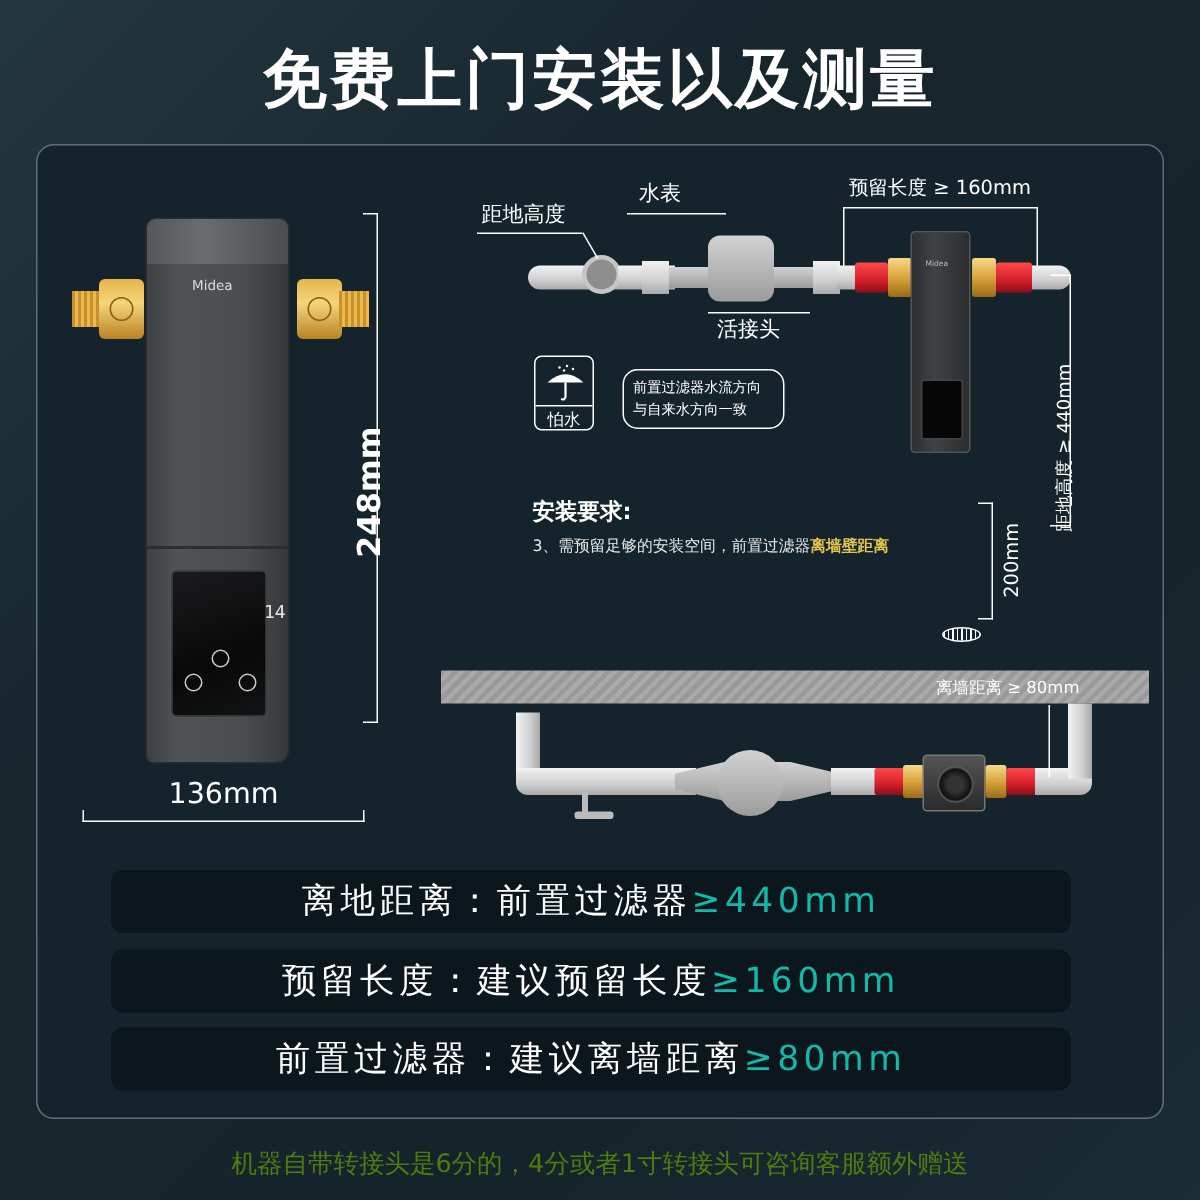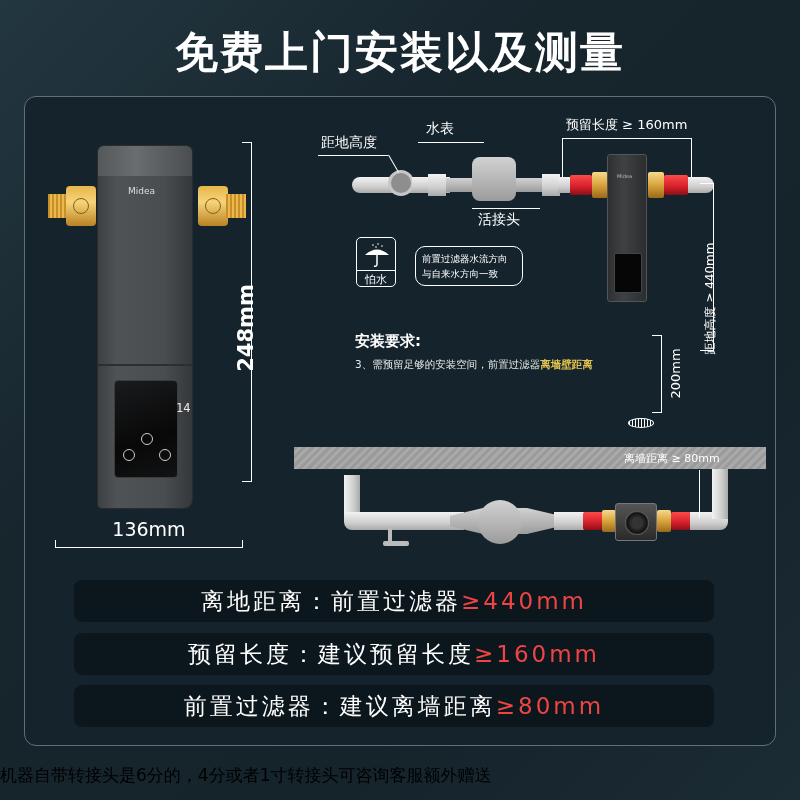--- a/index.html
+++ b/index.html
@@ -13,22 +13,22 @@
     .title {
       position: absolute; left: 0; top: 24px; width: 800px; text-align: center;
       font-size: 43px; font-weight: bold; letter-spacing: 2px; color: #fff;
     }
     .frame {
       position: absolute; left: 24px; top: 96px; width: 752px; height: 650px;
       border: 1px solid #5d717a; border-radius: 12px;
       background: #15242c;
     }
     .footer {
-      position: absolute; left: 0; top: 764px; width: 800px; text-align: left;
-      font-size: 17px; color: #000000;
+      position: absolute; left: 0; top: 764px; width: 800px; text-align: center;
+      font-size: 17px; color: #4d7c0f;
     }
 
     
     .product {
       position: absolute; left: 98px; top: 146px; width: 94px; height: 362px;
       background: linear-gradient(90deg, #3d4043 0%, #505356 20%, #4a4d50 70%, #35383b 100%);
       border-radius: 6px 6px 8px 4px;
       box-shadow: 0 0 0 1px #2a2c2e;
     }
     .product .cap {
@@ -115,21 +115,21 @@
     .wall-label { position: absolute; left: 624px; top: 451px; font-size: 11px; color: #fff; }
     .gauge-box { position: absolute; left: 615px; top: 503px; width: 42px; height: 38px; background: linear-gradient(180deg,#555,#2a2a2a); border-radius: 3px; border: 1px solid #777; }
     .gauge { position: absolute; left: 9px; top: 7px; width: 24px; height: 24px; border-radius: 50%; background: radial-gradient(circle,#333 30%,#111 60%,#666 70%,#222 100%); }
 
     
     .spec {
       position: absolute; left: 74px; width: 640px; height: 42px;
       background: #0c171d; border-radius: 8px;
       text-align: center; font-size: 23px; line-height: 42px; letter-spacing: 3px;
     }
-    .spec .val { color: #ef4444; }
+    .spec .val { color: #14b8a6; }
   </style>
 </head>
 <body>
 
 <div class="title">免费上门安装以及测量</div>
 
 <div class="frame"></div>
 
 <div class="fitting" style="left:48px; top:186px;">
   <div class="thread" style="left:0;"></div>

